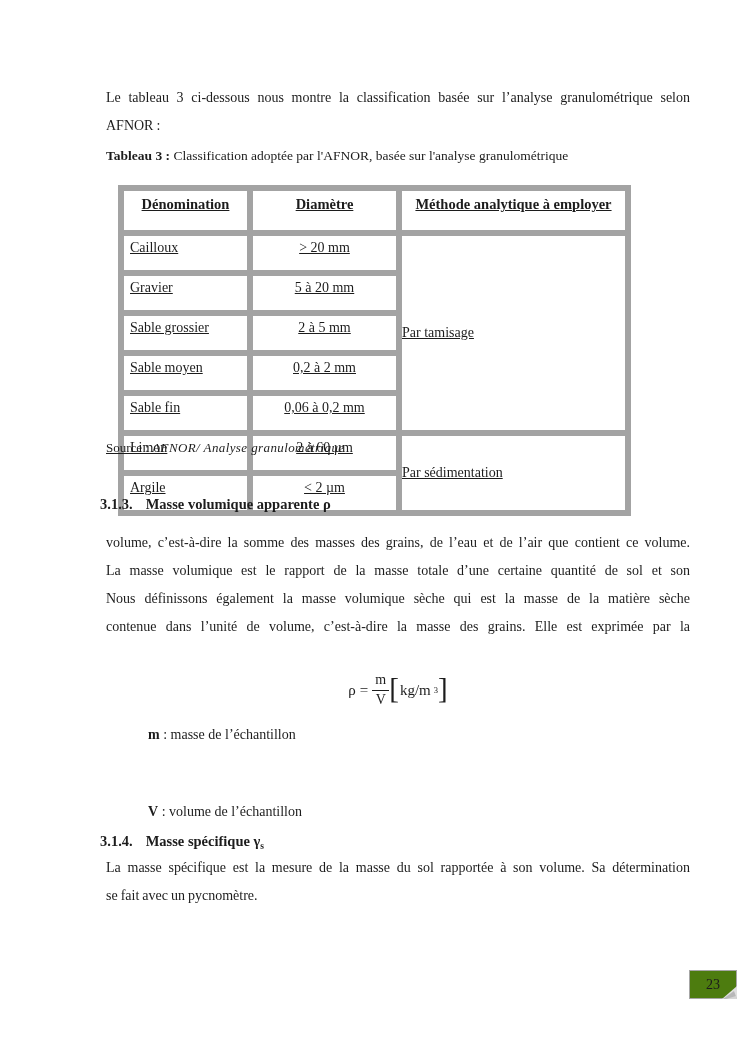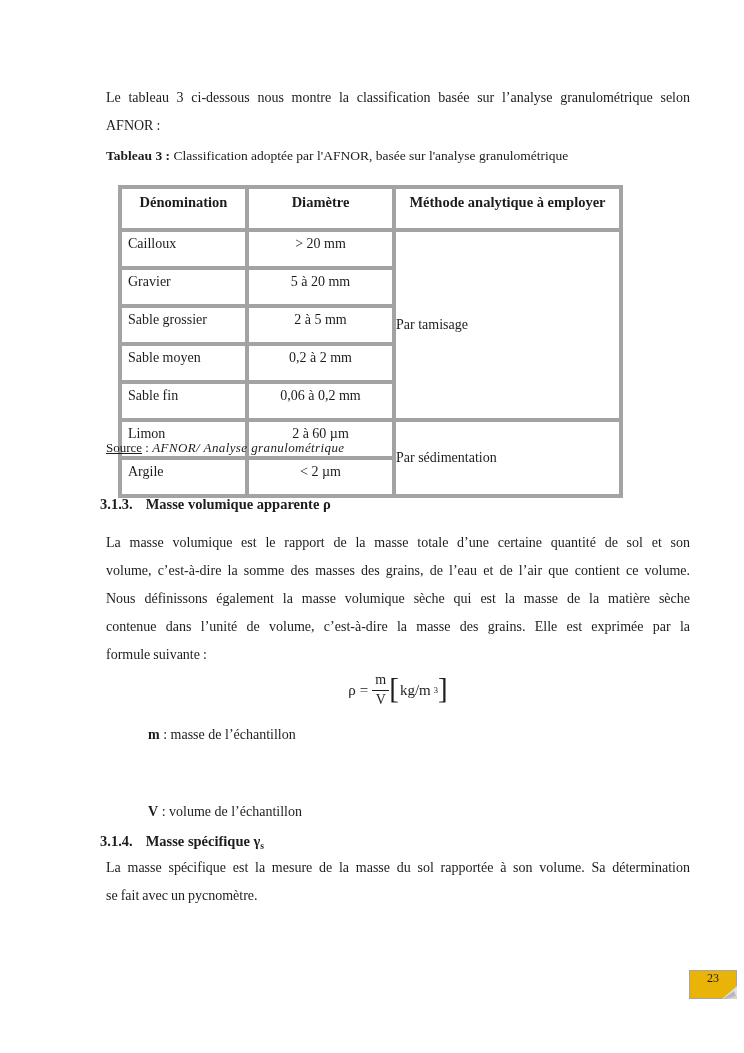--- a/index.html
+++ b/index.html
@@ -30,21 +30,21 @@
   .caption b { font-weight: bold; }
 
   
   .afnor-table {
     left: 118px; top: 185px;
     border-collapse: collapse;
     width: 485px;
     font-size: 14px;
     table-layout: fixed;
   }
-  .afnor-table th, .afnor-table td { border: 4px solid #a3a3a3; }
+  .afnor-table th, .afnor-table td { border: 6px solid #a3a3a3; text-decoration: underline; }
   .afnor-table th {
     font-weight: bold; text-align: center; vertical-align: top;
     height: 33px; padding-top: 5px; font-size: 14.5px;
   }
   .col-denom { width: 121px; }
   .col-diam  { width: 141px; }
   .col-meth  { width: 221px; }
   .afnor-table td { height: 30px; vertical-align: top; padding: 4px 6px 0 6px; }
   .afnor-table td.cell-denom { text-align: left; }
   .afnor-table td.cell-diam  { text-align: center; }
@@ -75,22 +75,22 @@
   .sup3 { font-size: 8.5px; vertical-align: 7px; margin-left: 2px; }
 
   
   .def { left: 148px; font-size: 14px; line-height: 20px; }
   .def b { font-weight: bold; }
 
   
   .pagebox {
     left: 689px; top: 970px; width: 46px; height: 27px;
     border: 1px solid #a6a6a6;
-    display: flex; justify-content: center;
-    font-size: 12px; color: #1c1c1c; background: #eab308;
+    display: flex; align-items: center; justify-content: center;
+    font-size: 14px; color: #1c1c1c; background: #4d7c0f;
   }
   .curl { position: absolute; right: -1px; bottom: -1px; }
 </style>
 </head>
 <body>
 
 <div class="page">
 
   <div class="abs para" style="top:84px;">
       <span class="tline">Le tableau 3 ci-dessous nous montre la classification basée sur l’analyse granulométrique selon</span>
@@ -145,25 +145,24 @@
 
   <div class="abs source">
     <span class="src-label">Source</span><span> : </span><span class="src-text">AFNOR/ Analyse granulométrique</span>
   </div>
 
   <div class="abs heading" style="top:495px;">
     <span class="hnum">3.1.3.</span><span>Masse volumique apparente ρ</span>
   </div>
 
   <div class="abs para" style="top:529px;">
+      <span class="tline">volume, c’est-à-dire la somme des masses des grains, de l’eau et de l’air que contient ce volume.</span>
       <span class="tline">La masse volumique est le rapport de la masse totale d’une certaine quantité de sol et son</span>
-      <span class="tline">volume, c’est-à-dire la somme des masses des grains, de l’eau et de l’air que contient ce volume.</span>
       <span class="tline">Nous définissons également la masse volumique sèche qui est la masse de la matière sèche</span>
       <span class="tline">contenue dans l’unité de volume, c’est-à-dire la masse des grains. Elle est exprimée par la</span>
-      <span class="tline last">formule suivante :</span>
     </div>
 
   <div class="abs formula">
     <span>ρ</span>
     <span class="eq">=</span>
     <span class="frac">
       <span class="num">m</span>
       <span class="den">V</span>
     </span>
     <span class="bracket">[</span>

